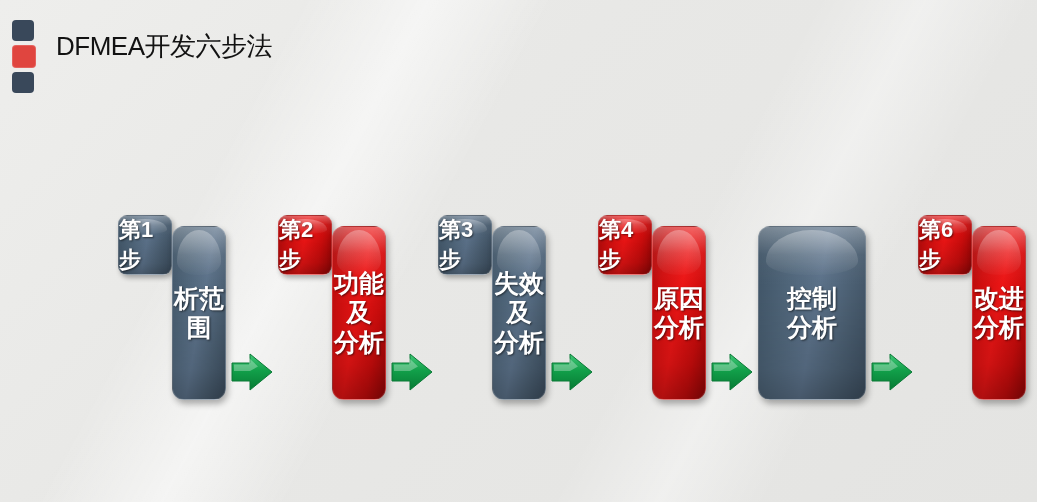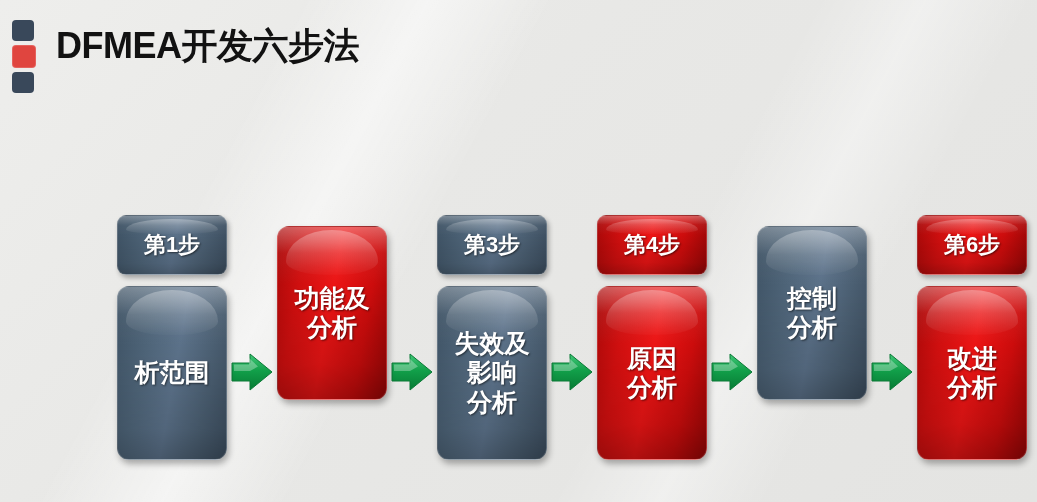--- a/index.html
+++ b/index.html
@@ -58,22 +58,22 @@
     height: 21px;
     border-radius: 4px;
   }
   .mark.navy { background: #39485a; }
   .mark.red  { background: #e0453f; }
 
   .title-text {
     position: absolute;
     left: 56px;
     top: 18px;
-    font-size: 36px;
-    font-weight: bold;
+    font-size: 26px;
+    font-weight: normal;
     color: #121212;
     letter-spacing: -0.5px;
     white-space: nowrap;
     line-height: 56px;
   }
 
   
   .flow {
     position: absolute;
     left: 118px;
@@ -81,22 +81,22 @@
     width: 910px;
     height: 252px;
     display: flex;
     align-items: flex-start;
   }
 
   .step {
     width: 108px;
     flex: 0 0 108px;
     display: flex;
-    flex-direction: column;
-    align-items: center;
+    flex-direction: row;
+    align-items: flex-start;
   }
 
   .step-header {
     width: 108px;
     height: 58px;
     border-radius: 9px;
     display: flex;
     align-items: center;
     justify-content: center;
     color: #ffffff;
@@ -203,41 +203,41 @@
             <stop offset="45%" stop-color="#12a04a"></stop>
             <stop offset="100%" stop-color="#077a34"></stop>
           </linearGradient>
         </defs>
         <polygon points="2,12 20,12 20,3 42,21 20,39 20,30 2,30" fill="url(#ag1)" stroke="#0a7a36" stroke-width="1"></polygon>
         <polygon points="4,13.5 19,13.5 19,7 28,15.5 20,20 4,20" fill="rgba(255,255,255,0.30)"></polygon>
       </svg>
     </div>
 
     <div class="step">
+      <div class="step-header red">第2步</div>
       <div class="step-body red">
         <div>
           <span class="step-title-line">功能及</span>
           <span class="step-title-line">分析</span>
         </div>
       </div>
     </div>
 
     <div class="arrow">
       <svg width="44" height="42" viewBox="0 0 44 42">
         <polygon points="2,12 20,12 20,3 42,21 20,39 20,30 2,30" fill="url(#ag1)" stroke="#0a7a36" stroke-width="1"></polygon>
         <polygon points="4,13.5 19,13.5 19,7 28,15.5 20,20 4,20" fill="rgba(255,255,255,0.30)"></polygon>
       </svg>
     </div>
 
     <div class="step">
       <div class="step-header blue">第3步</div>
       <div class="step-body blue">
         <div>
           <span class="step-title-line">失效及</span>
-          <span class="step-title-line">影响</span>
           <span class="step-title-line">分析</span>
         </div>
       </div>
     </div>
 
     <div class="arrow">
       <svg width="44" height="42" viewBox="0 0 44 42">
         <polygon points="2,12 20,12 20,3 42,21 20,39 20,30 2,30" fill="url(#ag1)" stroke="#0a7a36" stroke-width="1"></polygon>
         <polygon points="4,13.5 19,13.5 19,7 28,15.5 20,20 4,20" fill="rgba(255,255,255,0.30)"></polygon>
       </svg>

